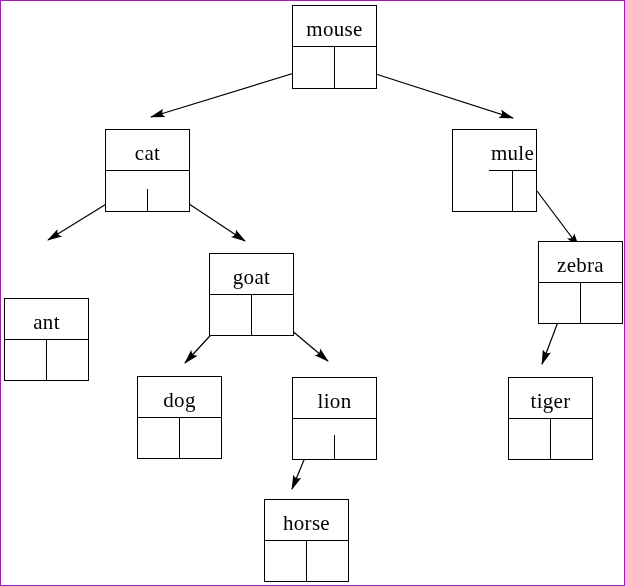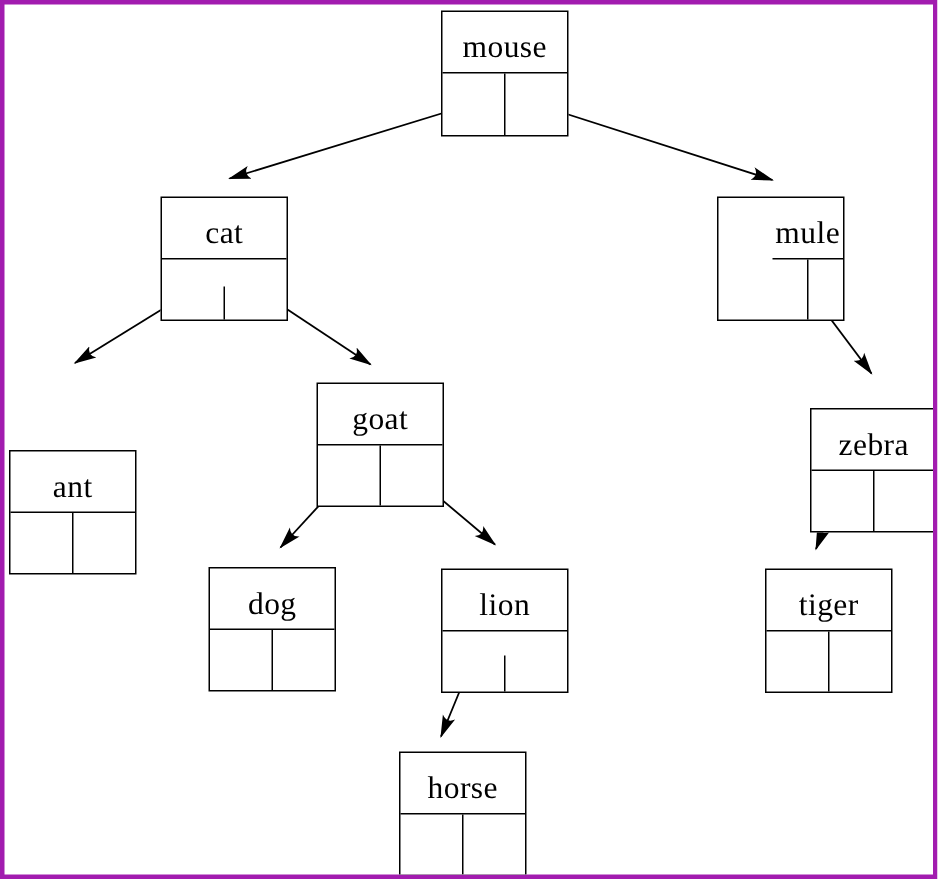--- a/index.html
+++ b/index.html
@@ -7,21 +7,21 @@
     padding: 0;
     background: #ffffff;
     font-family: "Liberation Serif", "DejaVu Serif", serif;
   }
   .canvas {
     position: relative;
     width: 625px;
     height: 586px;
     box-sizing: border-box;
     background: #ffffff;
-    border: 3px solid #a21caf;
+    border: 1px solid #a21caf;
     overflow: hidden;
   }
   .edges-layer {
     position: absolute;
     left: 0;
     top: 0;
     width: 625px;
     height: 586px;
     pointer-events: none;
   }
@@ -90,21 +90,21 @@
   </div>
 
   <div class="node" style="left:104px; top:128px;gap:18px;">
     <div class="label">cat</div>
     <div class="ptrs">
       <div class="cell left"></div>
       <div class="cell right"></div>
     </div>
   </div>
 
-  <div class="node" style="left:475px; top:128px;padding-left:36px;">
+  <div class="node" style="left:451px; top:128px;padding-left:36px;">
     <div class="label">mule</div>
     <div class="ptrs">
       <div class="cell left"></div>
       <div class="cell right"></div>
     </div>
   </div>
 
   <div class="node" style="left:3px; top:252px;margin-top:45px;">
     <div class="label">ant</div>
     <div class="ptrs">
@@ -114,21 +114,21 @@
   </div>
 
   <div class="node" style="left:208px; top:252px;">
     <div class="label">goat</div>
     <div class="ptrs">
       <div class="cell left"></div>
       <div class="cell right"></div>
     </div>
   </div>
 
-  <div class="node" style="left:537px; top:269px;text-align:center;">
+  <div class="node" style="left:537px; top:240px;text-align:center;">
     <div class="label">zebra</div>
     <div class="ptrs">
       <div class="cell left"></div>
       <div class="cell right"></div>
     </div>
   </div>
 
   <div class="node" style="left:136px; top:375px;justify-content:space-between;">
     <div class="label">dog</div>
     <div class="ptrs">

